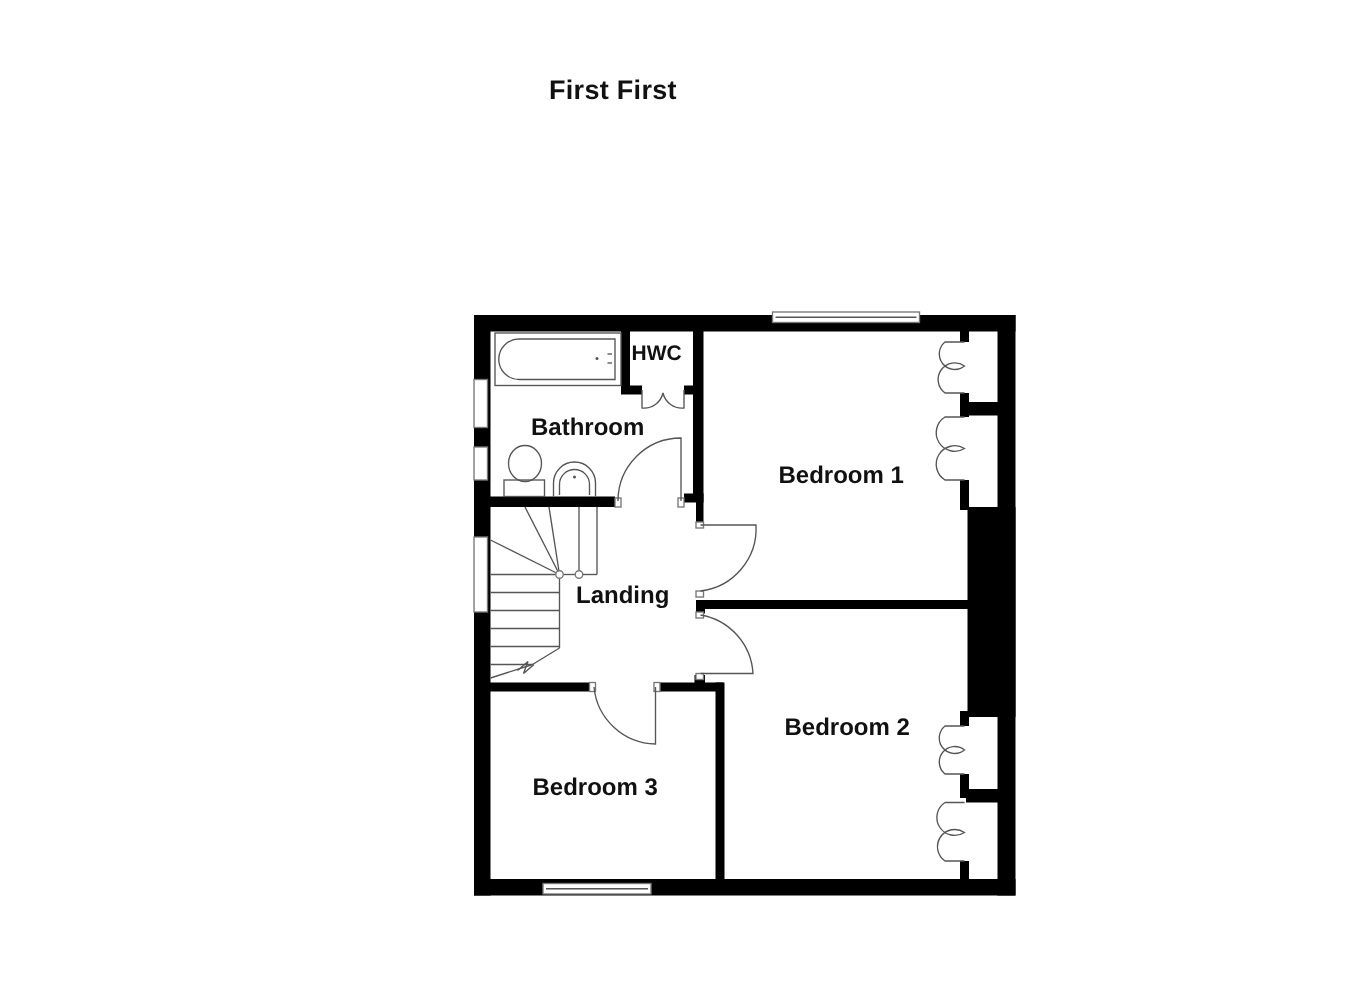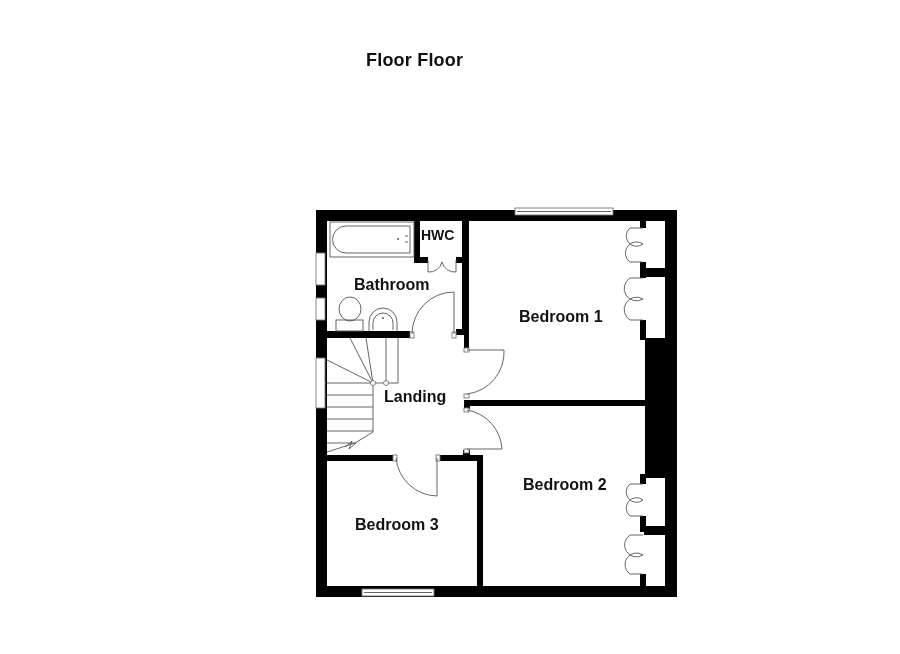--- a/index.html
+++ b/index.html
@@ -7,21 +7,21 @@
     #title { position: absolute; left: 366px; top: 50px; font-size: 18px; font-weight: bold; color: #111; letter-spacing: 0.2px; }
     #plan { position: absolute; left: 0; top: 0; }
     .lbl { font-family: "Liberation Sans", sans-serif; font-weight: bold; fill: #111; }
     .wall { fill: #000; }
     .thin { fill: none; stroke: #555; stroke-width: 0.9; }
     .win { fill: #fff; stroke: #777; stroke-width: 0.9; }
   </style>
 </head>
 <body>
 
-<div id="title">Floor Floor</div>
+<div id="title">First First</div>
 
 <svg id="plan" width="900" height="654" viewBox="0 0 900 654">
 
   <g>
     <rect class="wall" x="316" y="210" width="361" height="11"></rect>
     <rect class="wall" x="316" y="586" width="361" height="11"></rect>
     <rect class="wall" x="316" y="210" width="11" height="387"></rect>
     <rect class="wall" x="665" y="210" width="12" height="387"></rect>
 
     <rect class="wall" x="645" y="338" width="32" height="140"></rect>

